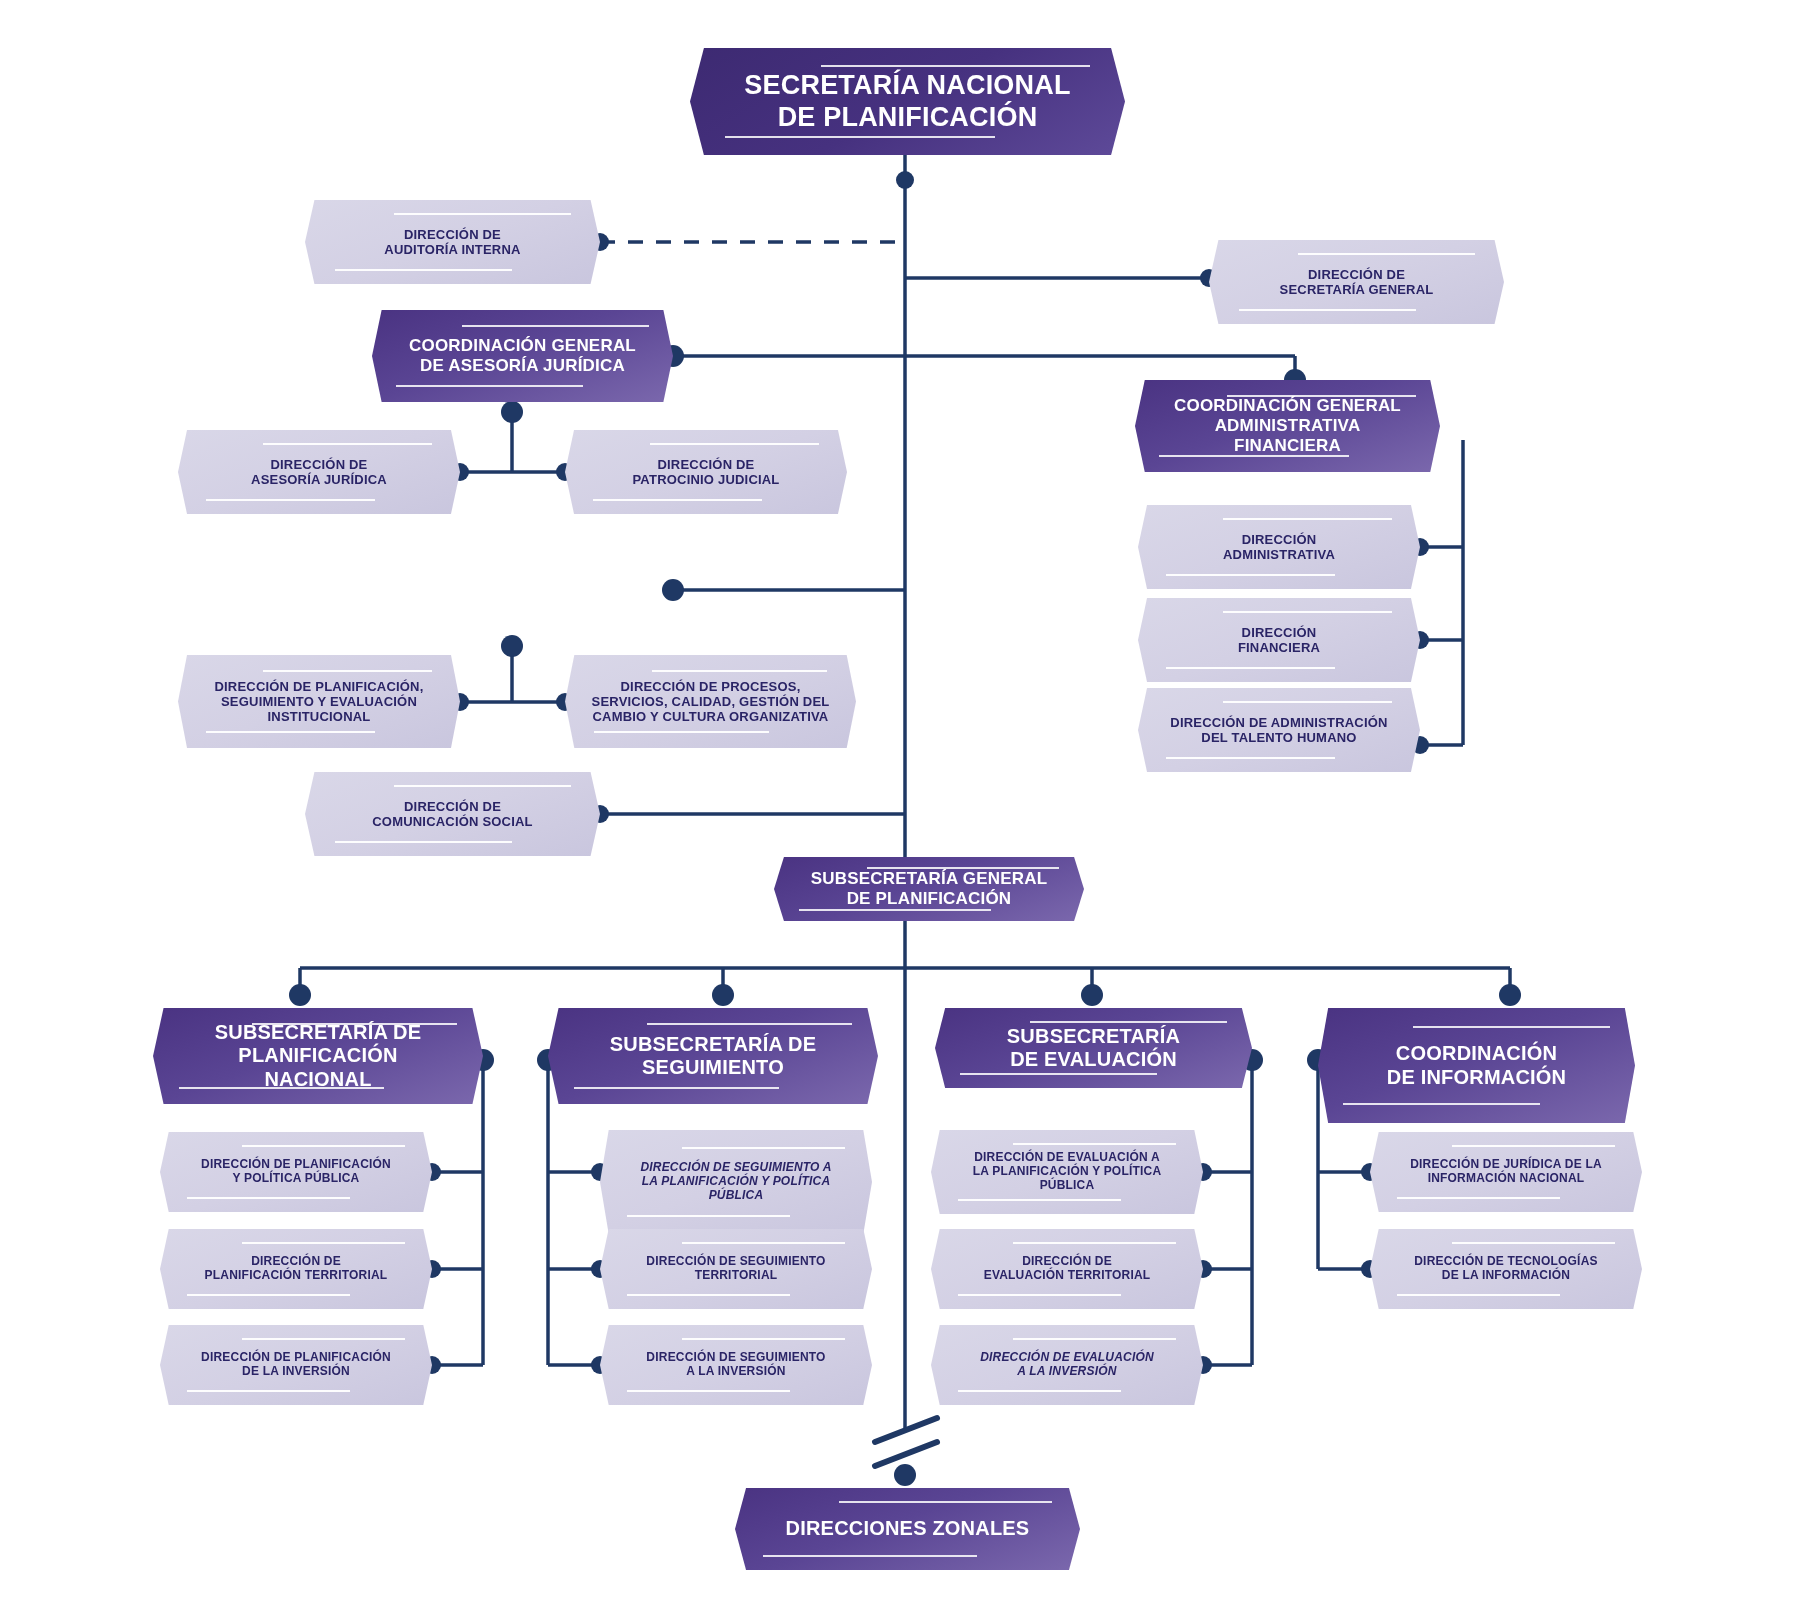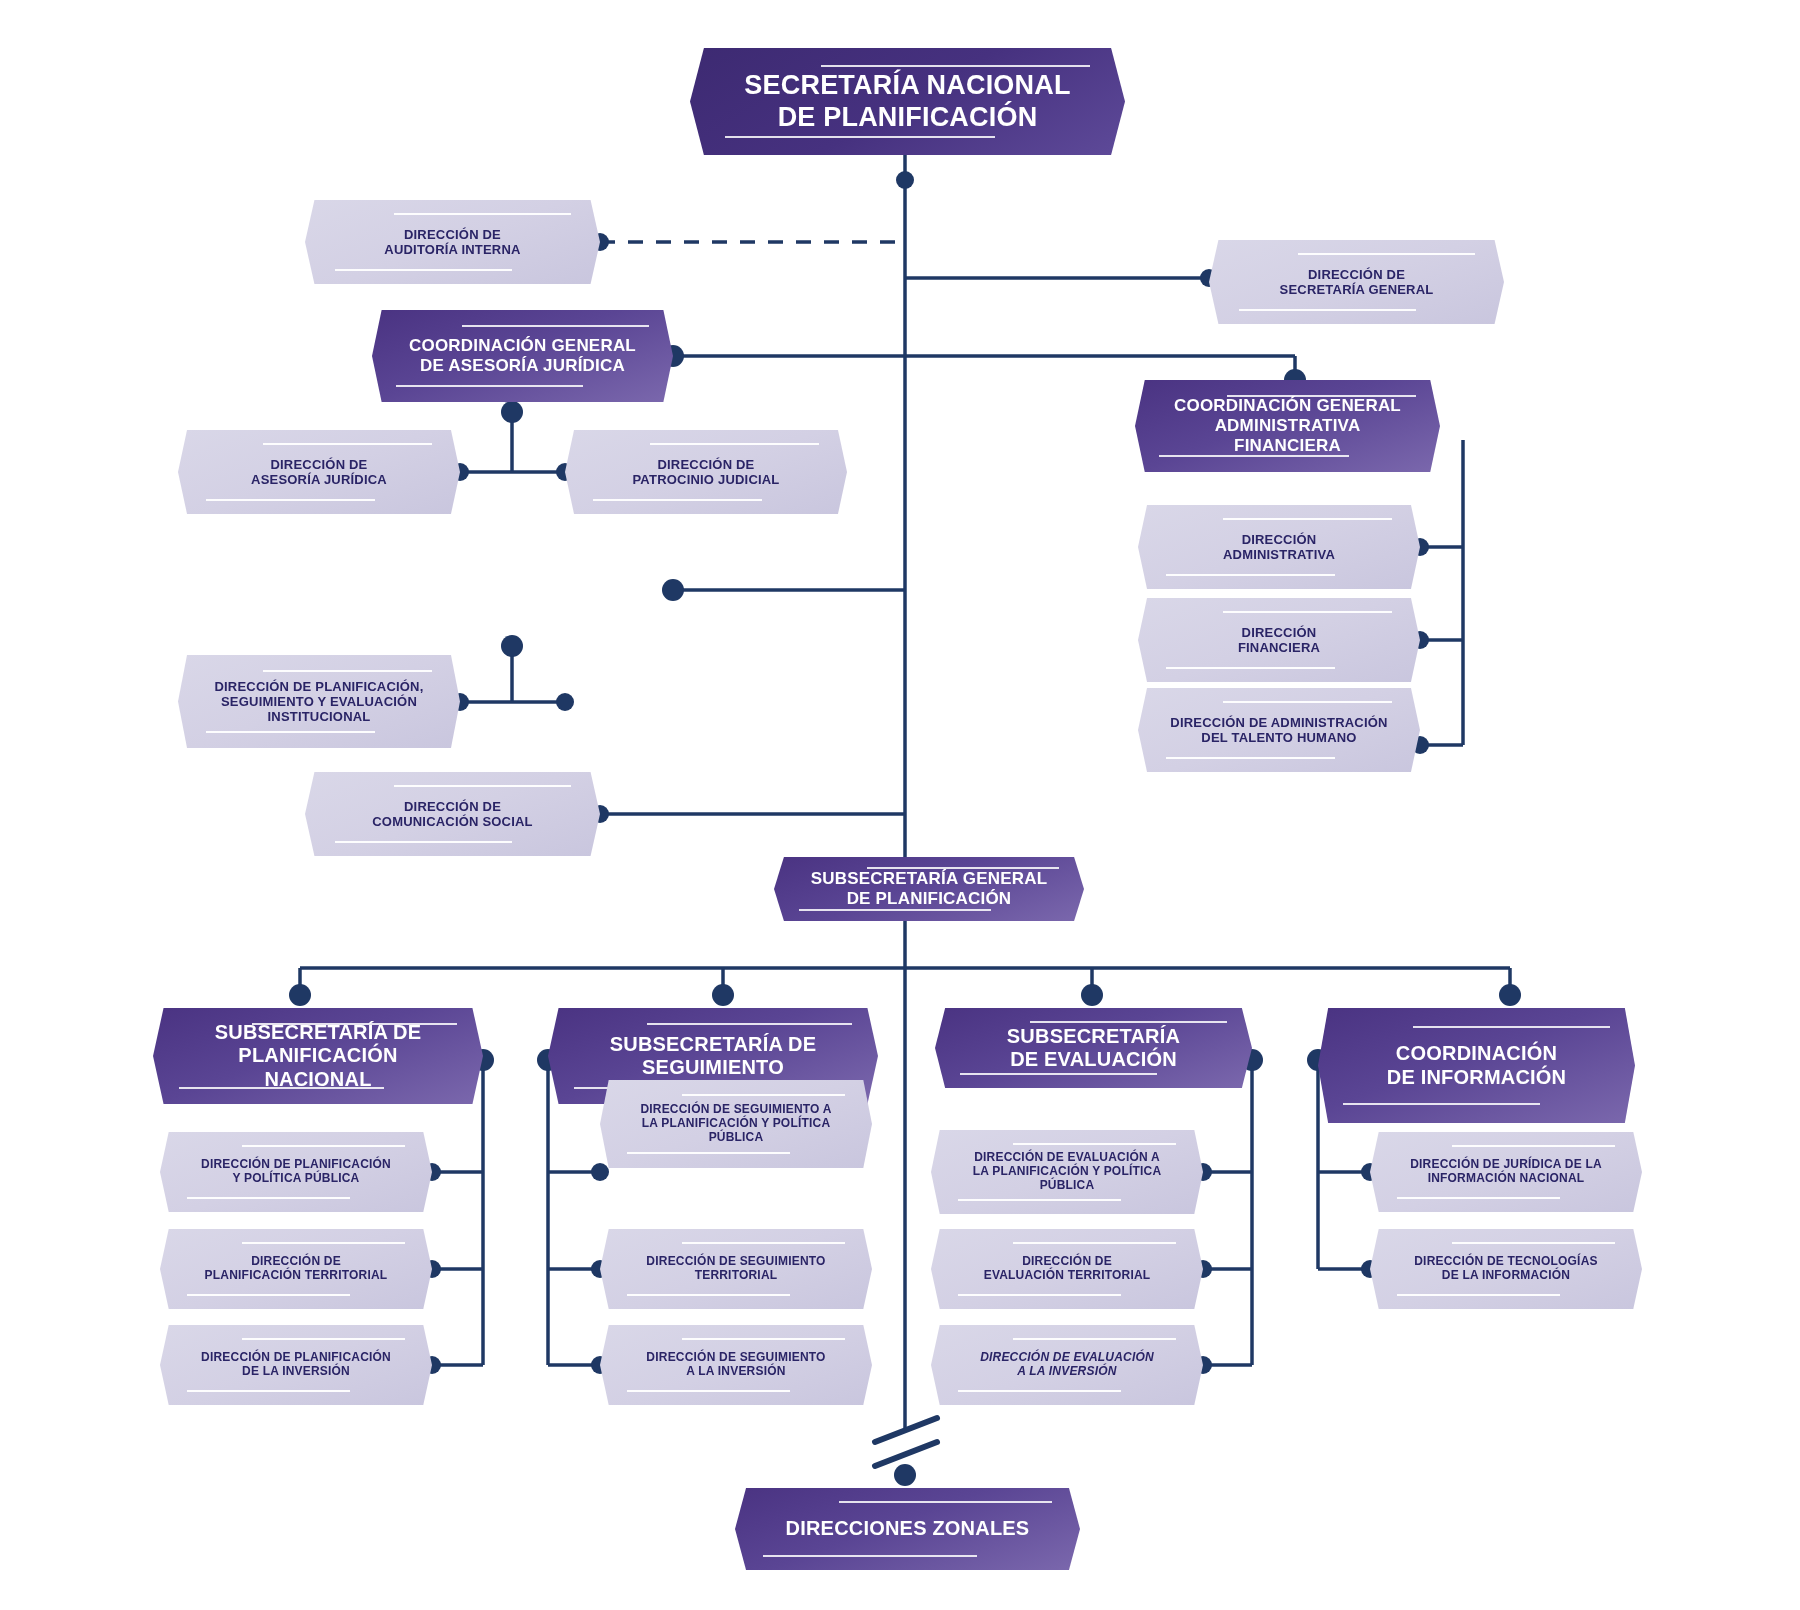--- a/index.html
+++ b/index.html
@@ -236,20 +236,27 @@
 
 
   <div class="node light" style="left:178px; top:655px; width:282px; height:93px;">
     <span class="rule-t"></span>
     <span class="lbl t-sm">DIRECCIÓN DE PLANIFICACIÓN,
 SEGUIMIENTO Y EVALUACIÓN
 INSTITUCIONAL</span>
     <span class="rule-b"></span>
   </div>
 
+  <div class="node light" style="left:565px; top:655px; width:291px; height:93px;">
+    <span class="rule-t"></span>
+    <span class="lbl t-sm">DIRECCIÓN DE PROCESOS,
+SERVICIOS, CALIDAD, GESTIÓN DEL
+CAMBIO Y CULTURA ORGANIZATIVA</span>
+    <span class="rule-b"></span>
+  </div>
 
   <div class="node light" style="left:305px; top:772px; width:295px; height:84px;">
     <span class="rule-t"></span>
     <span class="lbl t-sm">DIRECCIÓN DE
 COMUNICACIÓN SOCIAL</span>
     <span class="rule-b"></span>
   </div>
 
   <div class="node dark" style="left:774px; top:857px; width:310px; height:64px;">
     <span class="rule-t"></span>
@@ -298,21 +305,21 @@
 PLANIFICACIÓN TERRITORIAL</span>
     <span class="rule-b"></span>
   </div>
   <div class="node light" style="left:160px; top:1325px; width:272px; height:80px;">
     <span class="rule-t"></span>
     <span class="lbl t-xs">DIRECCIÓN DE PLANIFICACIÓN
 DE LA INVERSIÓN</span>
     <span class="rule-b"></span>
   </div>
 
-  <div class="node light" style="left:600px; top:1080px; width:272px; height:88px;">
+  <div class="node light" style="left:600px; top:1130px; width:272px; height:104px;font-style:italic;">
     <span class="rule-t"></span>
     <span class="lbl t-xs">DIRECCIÓN DE SEGUIMIENTO A
 LA PLANIFICACIÓN Y POLÍTICA
 PÚBLICA</span>
     <span class="rule-b"></span>
   </div>
   <div class="node light" style="left:600px; top:1229px; width:272px; height:80px;">
     <span class="rule-t"></span>
     <span class="lbl t-xs">DIRECCIÓN DE SEGUIMIENTO
 TERRITORIAL</span>

